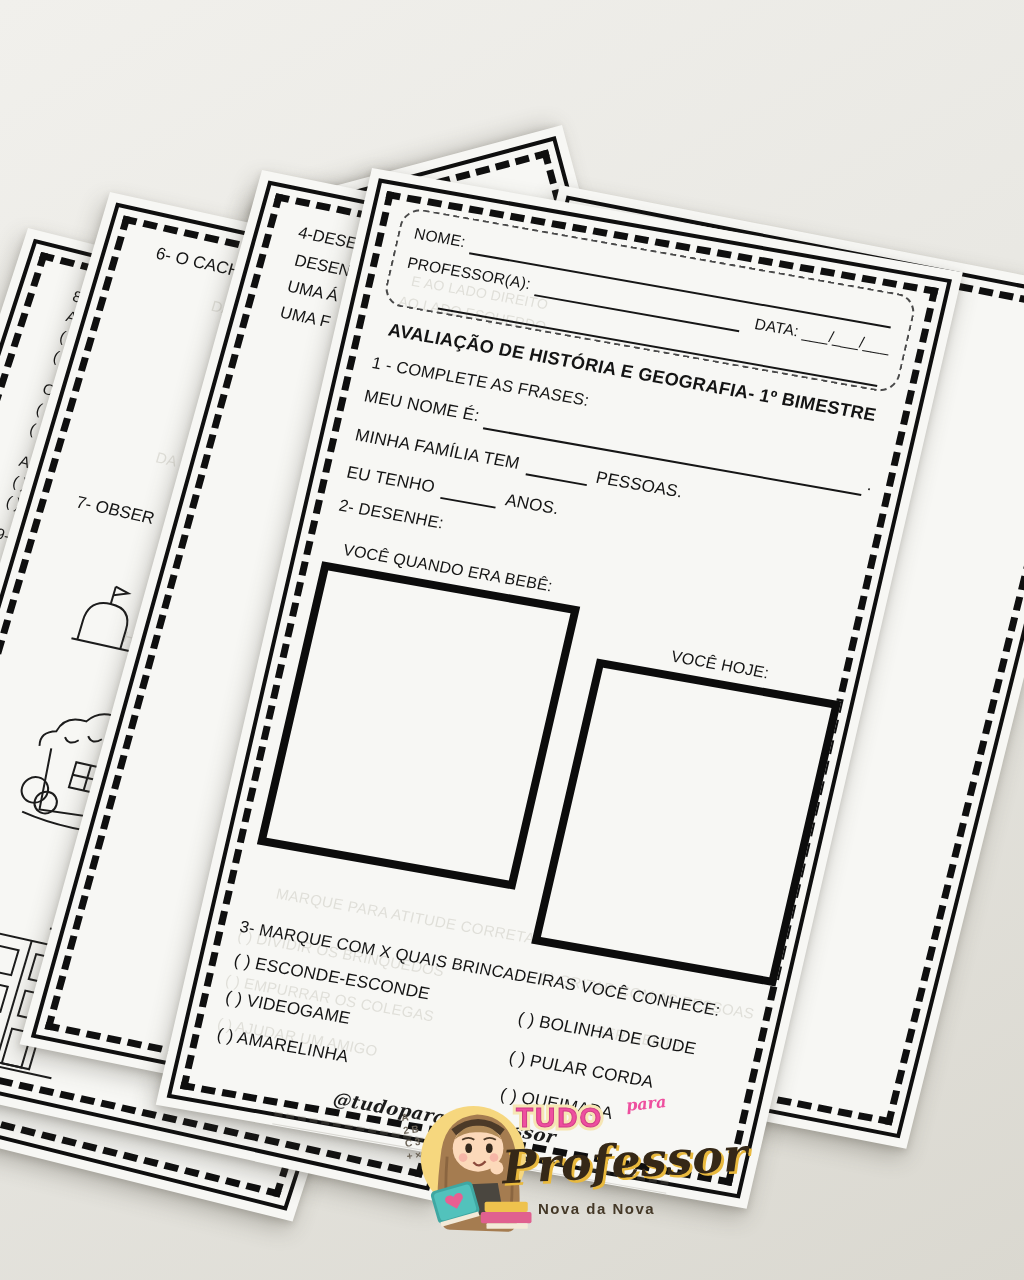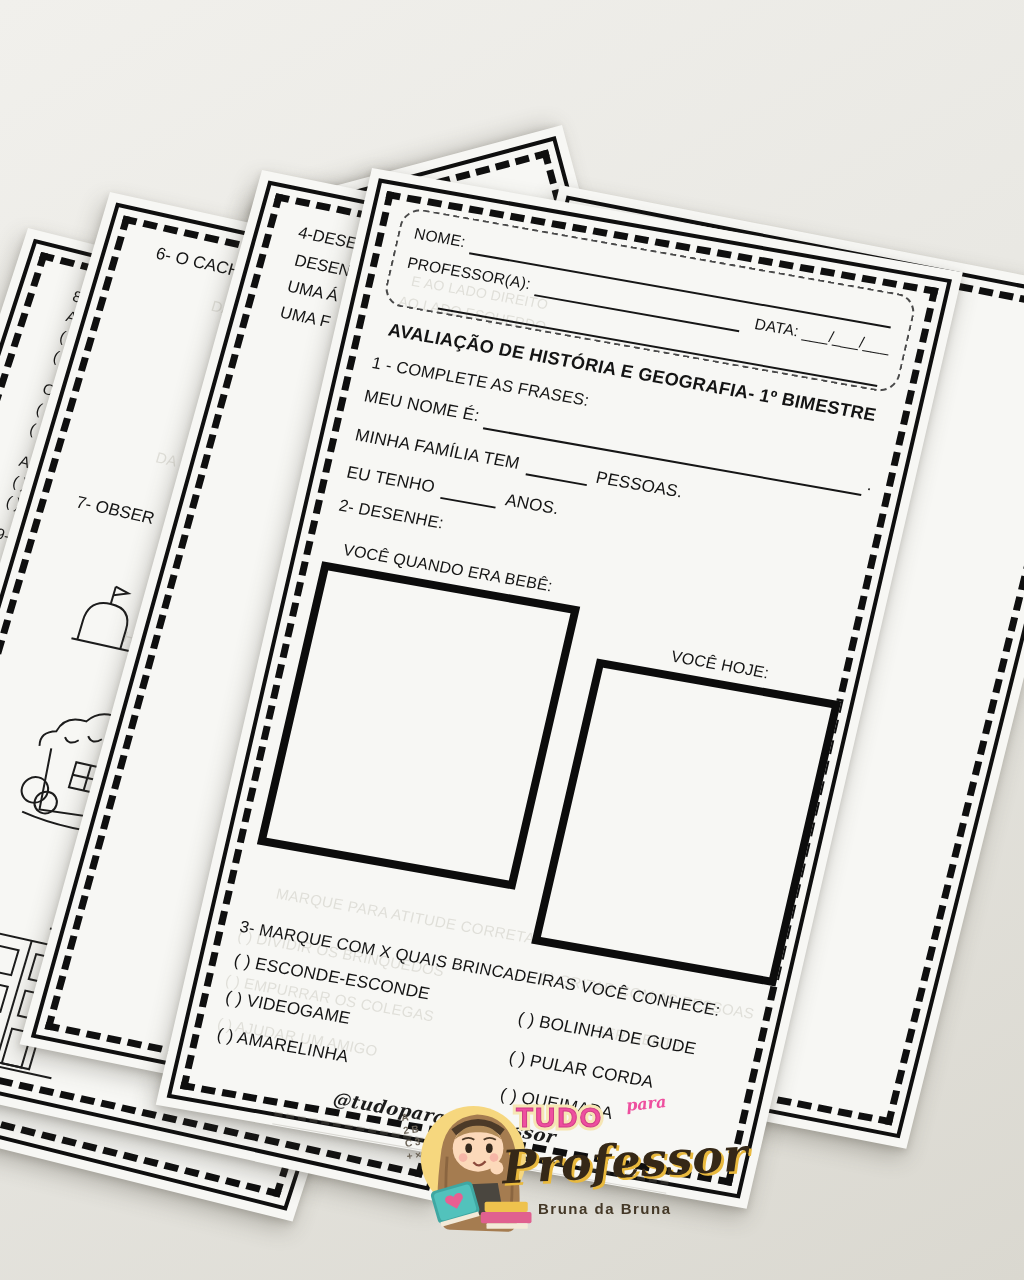--- a/index.html
+++ b/index.html
@@ -275,16 +275,16 @@
       <rect x="86" y="118" width="46" height="11" rx="2" fill="#eec24d"></rect>
       <rect x="82" y="129" width="54" height="12" rx="2" fill="#e0608f"></rect>
       <rect x="88" y="141" width="44" height="6" rx="1" fill="#f3ead8"></rect>
     </svg>
     <span class="logo-para">para</span>
     <div class="brand-wrap">
       <span class="brand outline">TUDO</span>
       <span class="brand fillp">TUDO</span>
     </div>
     <div class="logo-script">Professor</div>
-    <div class="logo-author">Bruna da Bruna</div>
+    <div class="logo-author">Nova da Nova</div>
   </div>
 
 </div>
 
 </body></html>

